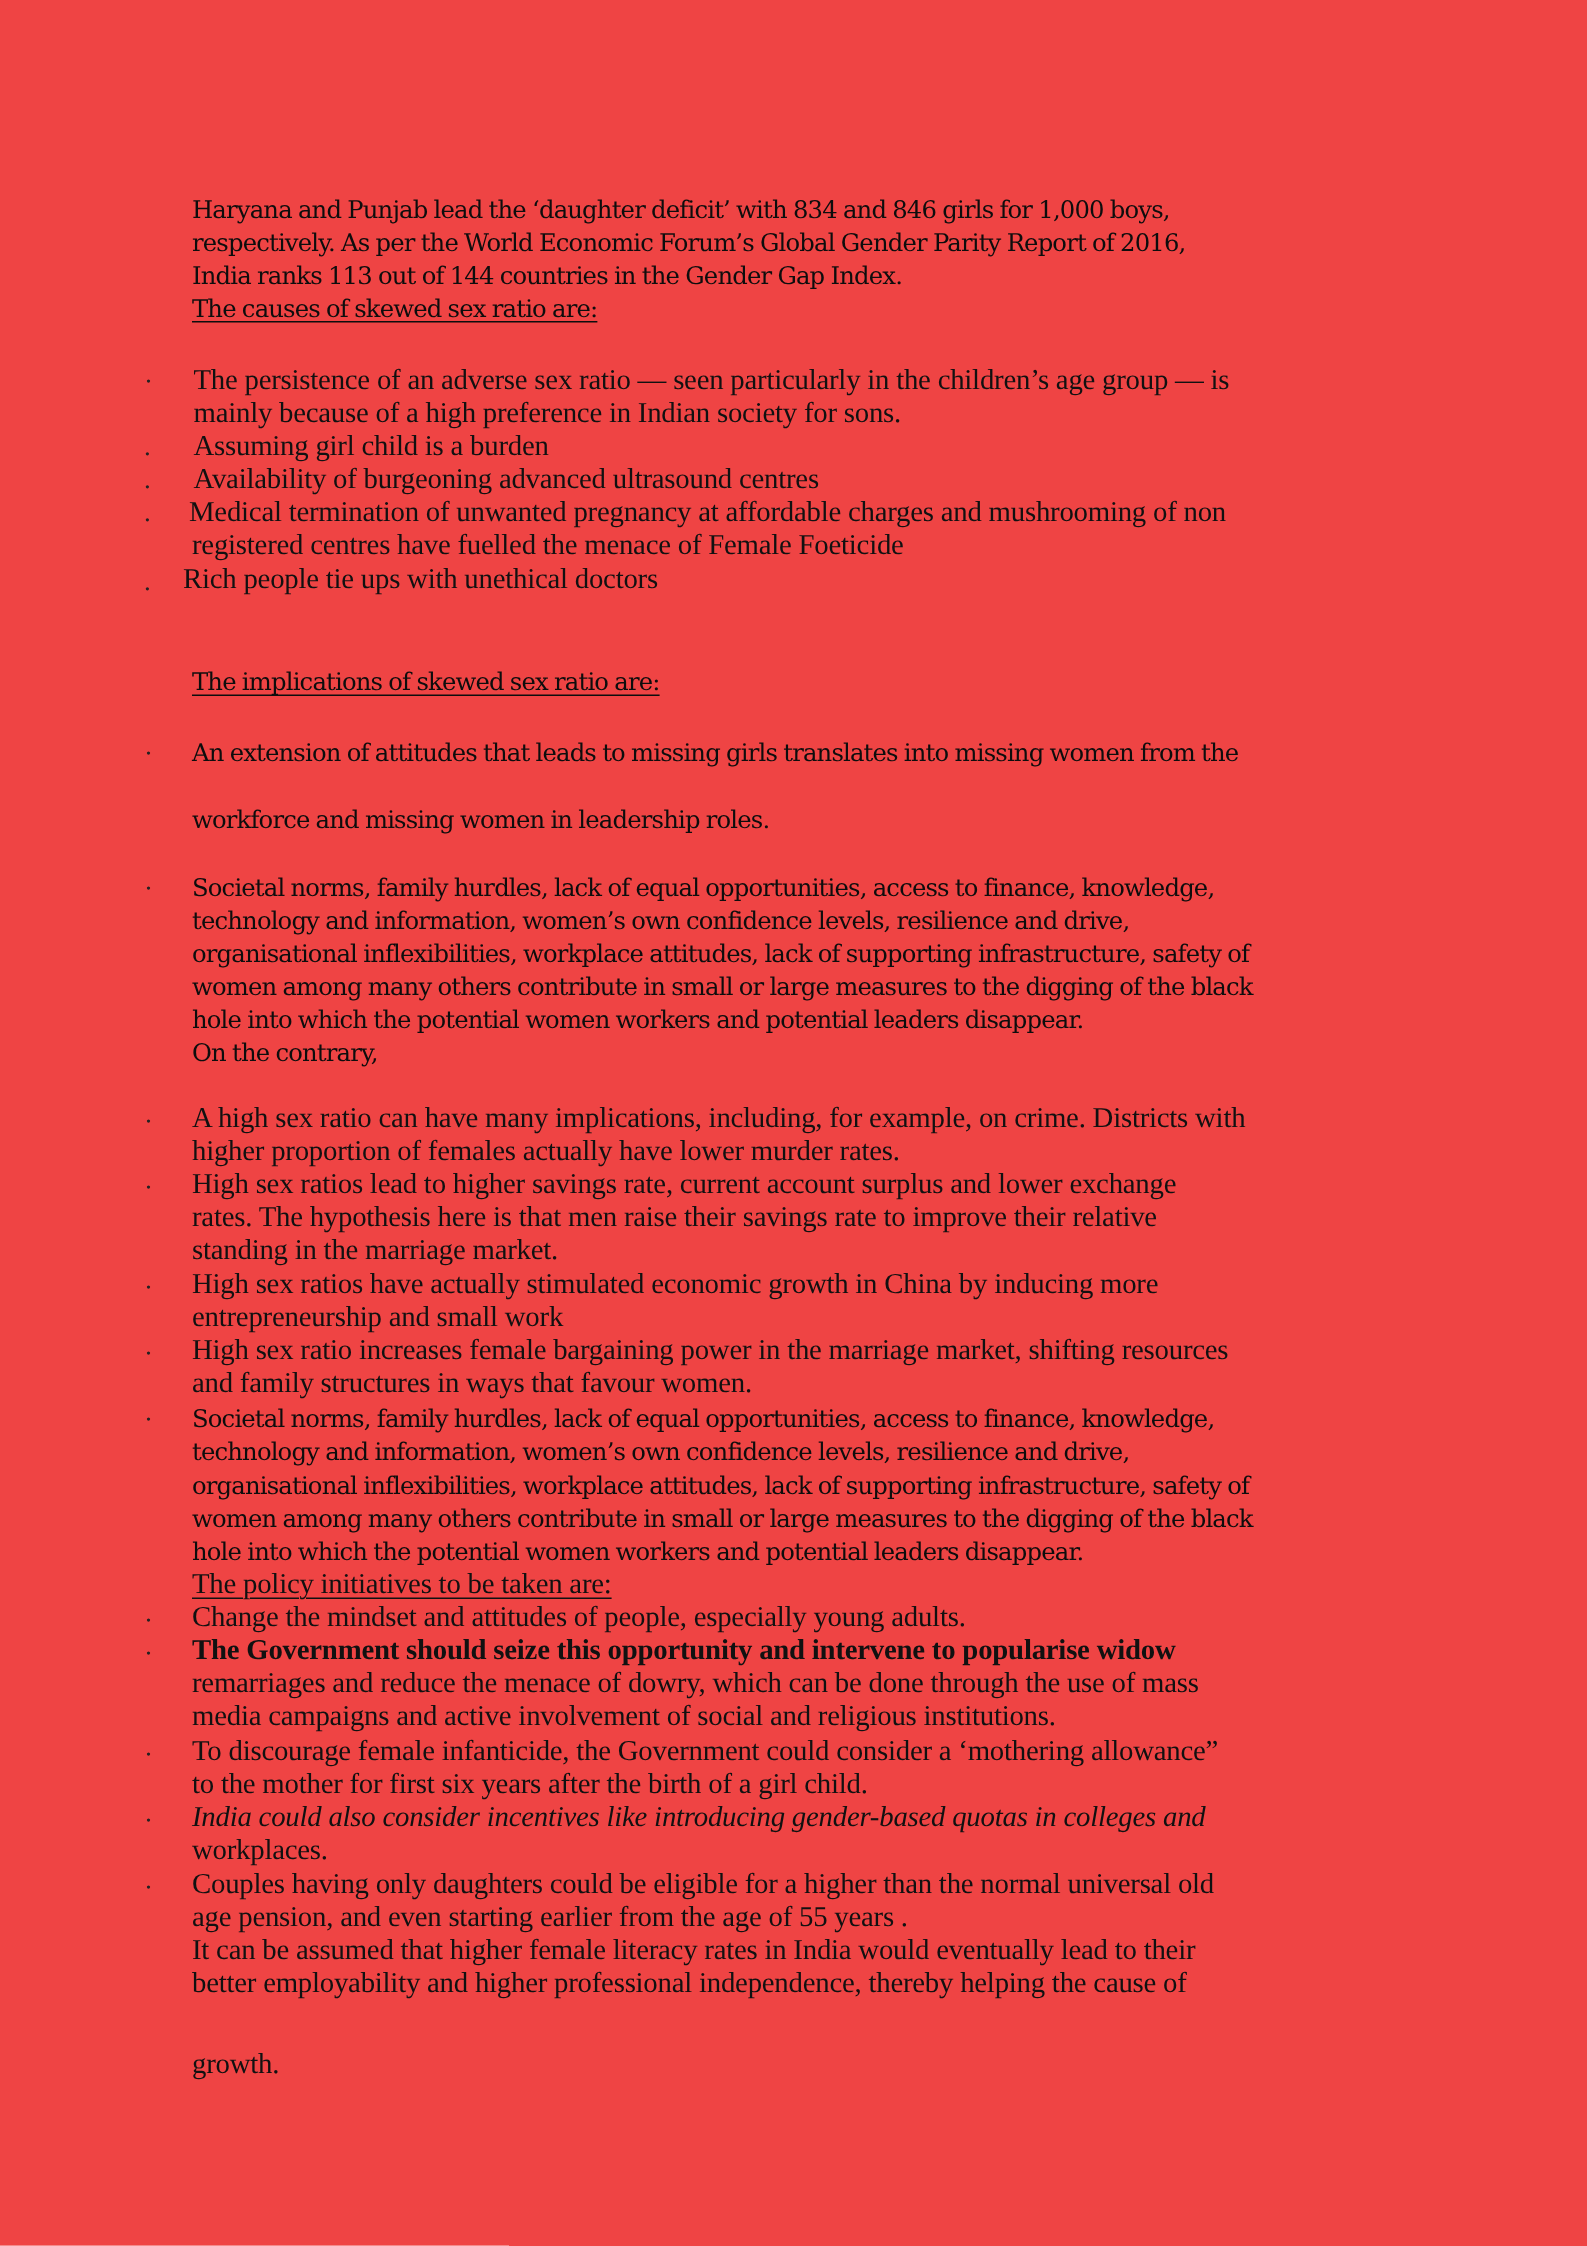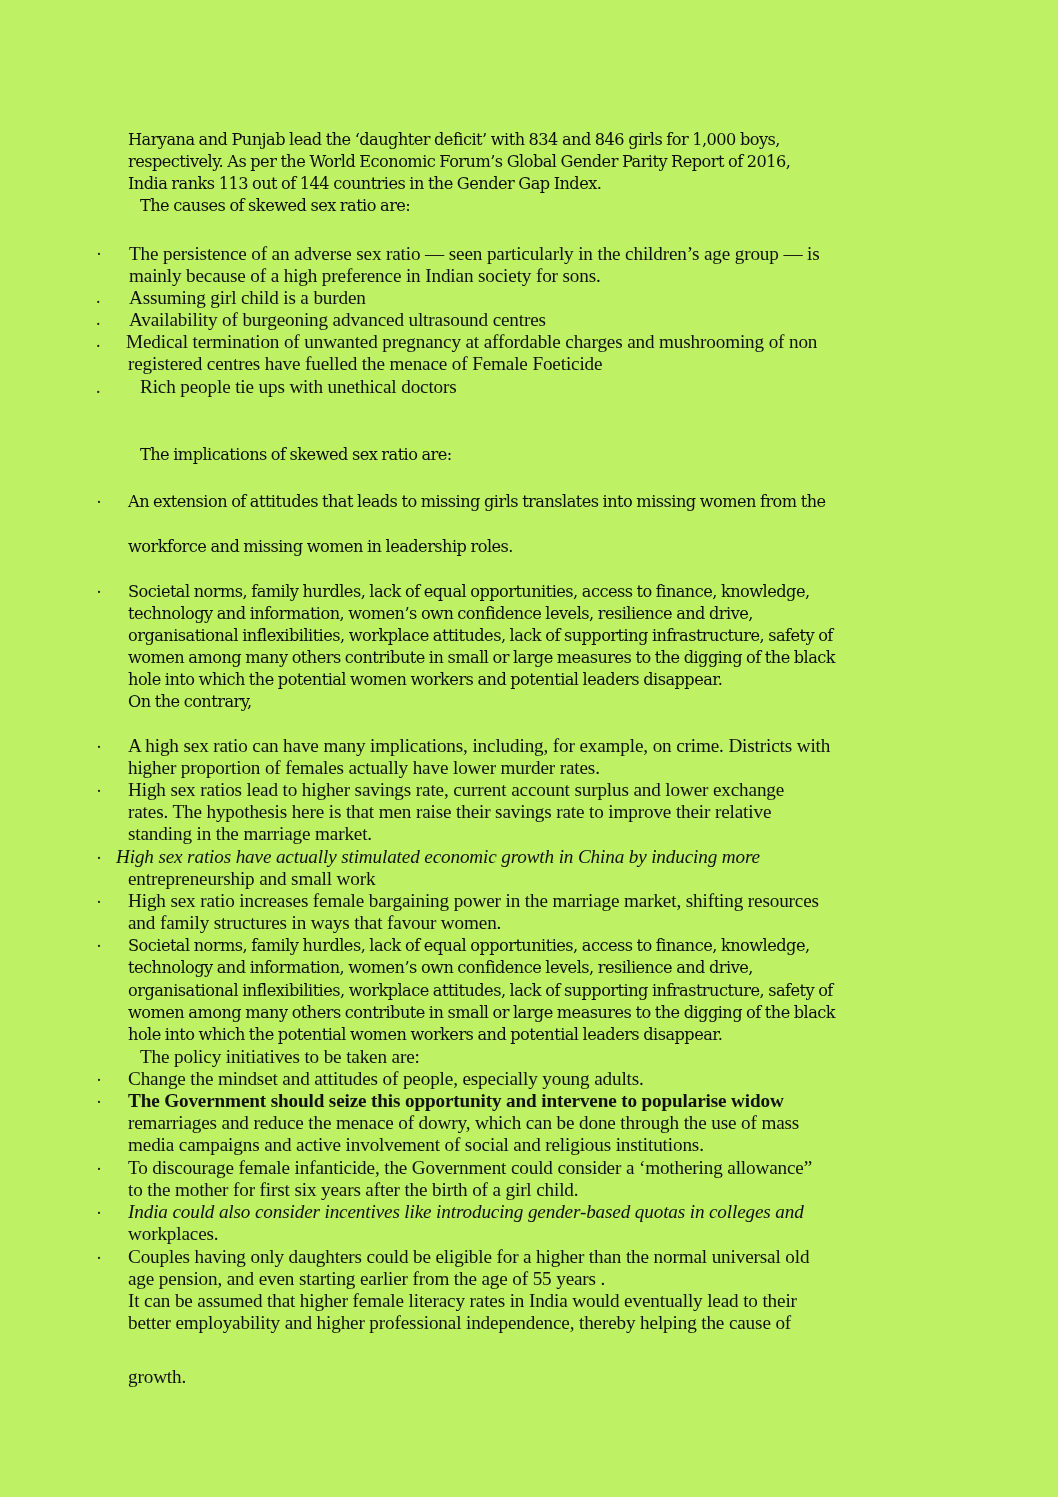--- a/index.html
+++ b/index.html
@@ -11,21 +11,21 @@
       width: 1058px;
       height: 1497px;
       position: relative;
       overflow: hidden;
       color: #111111;
     }
     .page {
       position: absolute;
       left: 0; top: 0;
       width: 1058px; height: 1497px;
-      background: #bef264;
+      background: #ef4444;
     }
     
     .heavy {
       font-family: "DejaVu Serif", serif;
       font-size: 16.2px;
       letter-spacing: -0.55px;
       word-spacing: -0.5px;
       color: #0d0d0d;
     }
     
@@ -33,21 +33,21 @@
       font-family: "Liberation Serif", serif;
       font-size: 19.2px;
       letter-spacing: -0.15px;
       color: #111111;
     }
     .line {
       position: absolute;
       white-space: nowrap;
       line-height: 22px;
     }
-    .ul { text-underline-offset: 3px; text-decoration-thickness: 1px; margin-left: 12px; }
+    .ul { text-decoration: underline; text-underline-offset: 3px; text-decoration-thickness: 1px; }
     .bullet {
       position: absolute;
       font-family: "Liberation Serif", serif;
       font-size: 18px;
       line-height: 22px;
       color: #222222;
     }
   </style>
 </head>
 <body>
@@ -76,21 +76,21 @@
       <span class="bullet" style="left:96px;top:308px;">.</span>
       <div class="line reg" style="left:129px;top:309px;">Availability of burgeoning advanced ultrasound centres</div>
     </div>
     <div>
       <span class="bullet" style="left:96px;top:330px;">.</span>
       <div class="line reg" style="left:126px;top:331px;">Medical termination of unwanted pregnancy at affordable charges and mushrooming of non</div>
       <div class="line reg" style="left:128px;top:353px;">registered centres have fuelled the menace of Female Foeticide</div>
     </div>
     <div>
       <span class="bullet" style="left:96px;top:376px;">.</span>
-      <div class="line reg" style="left:140px;top:376px;text-align:center;">Rich people tie ups with unethical doctors</div>
+      <div class="line reg" style="left:122px;top:376px;text-align:center;">Rich people tie ups with unethical doctors</div>
     </div>
   </div>
 
   <div>
     <div class="line heavy ul" style="left:128px;top:444px;">The implications of skewed sex ratio are:</div>
 
     <div>
       <span class="bullet" style="left:96px;top:491px;">·</span>
       <div class="line heavy" style="left:128px;top:491px;"> An extension of attitudes that leads to missing girls translates into missing women from the</div>
       <div class="line heavy" style="left:128px;top:536px;">workforce and missing women in leadership roles.</div>
@@ -115,21 +115,21 @@
       <div class="line reg" style="left:128px;top:757px;">higher proportion of females actually have lower murder rates.</div>
     </div>
     <div>
       <span class="bullet" style="left:96px;top:780px;">·</span>
       <div class="line reg" style="left:128px;top:779px;"> High sex ratios lead to higher savings rate, current account surplus and lower exchange</div>
       <div class="line reg" style="left:128px;top:801px;">rates. The hypothesis here is that men raise their savings rate to improve their relative</div>
       <div class="line reg" style="left:128px;top:823px;">standing in the marriage market.</div>
     </div>
     <div>
       <span class="bullet" style="left:96px;top:847px;">·</span>
-      <div class="line reg" style="left:116px;top:846px;font-style:italic;"> High sex ratios have actually stimulated economic growth in China by inducing more</div>
+      <div class="line reg" style="left:128px;top:846px;"> High sex ratios have actually stimulated economic growth in China by inducing more</div>
       <div class="line reg" style="left:128px;top:868px;">entrepreneurship and small work</div>
     </div>
     <div>
       <span class="bullet" style="left:96px;top:891px;">·</span>
       <div class="line reg" style="left:128px;top:890px;"> High sex ratio increases female bargaining power in the marriage market, shifting resources</div>
       <div class="line reg" style="left:128px;top:912px;">and family structures in ways that favour women.</div>
     </div>
     <div>
       <span class="bullet" style="left:96px;top:935px;">·</span>
       <div class="line heavy" style="left:128px;top:935px;"> Societal norms, family hurdles, lack of equal opportunities, access to finance, knowledge,</div>

